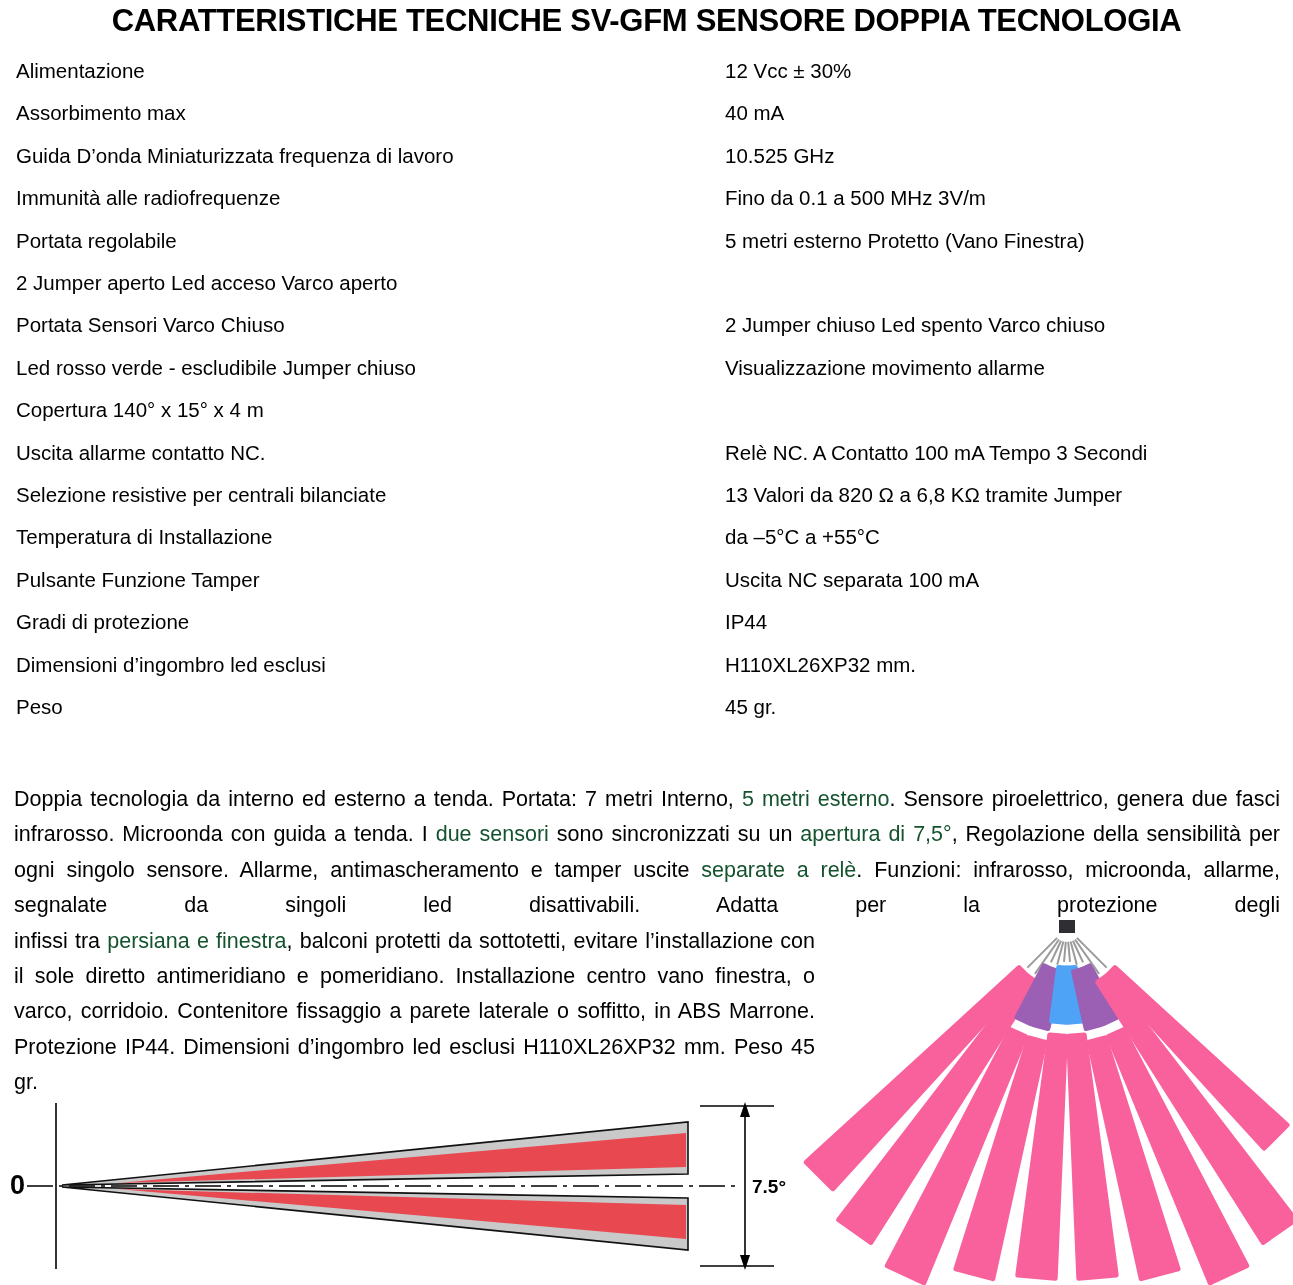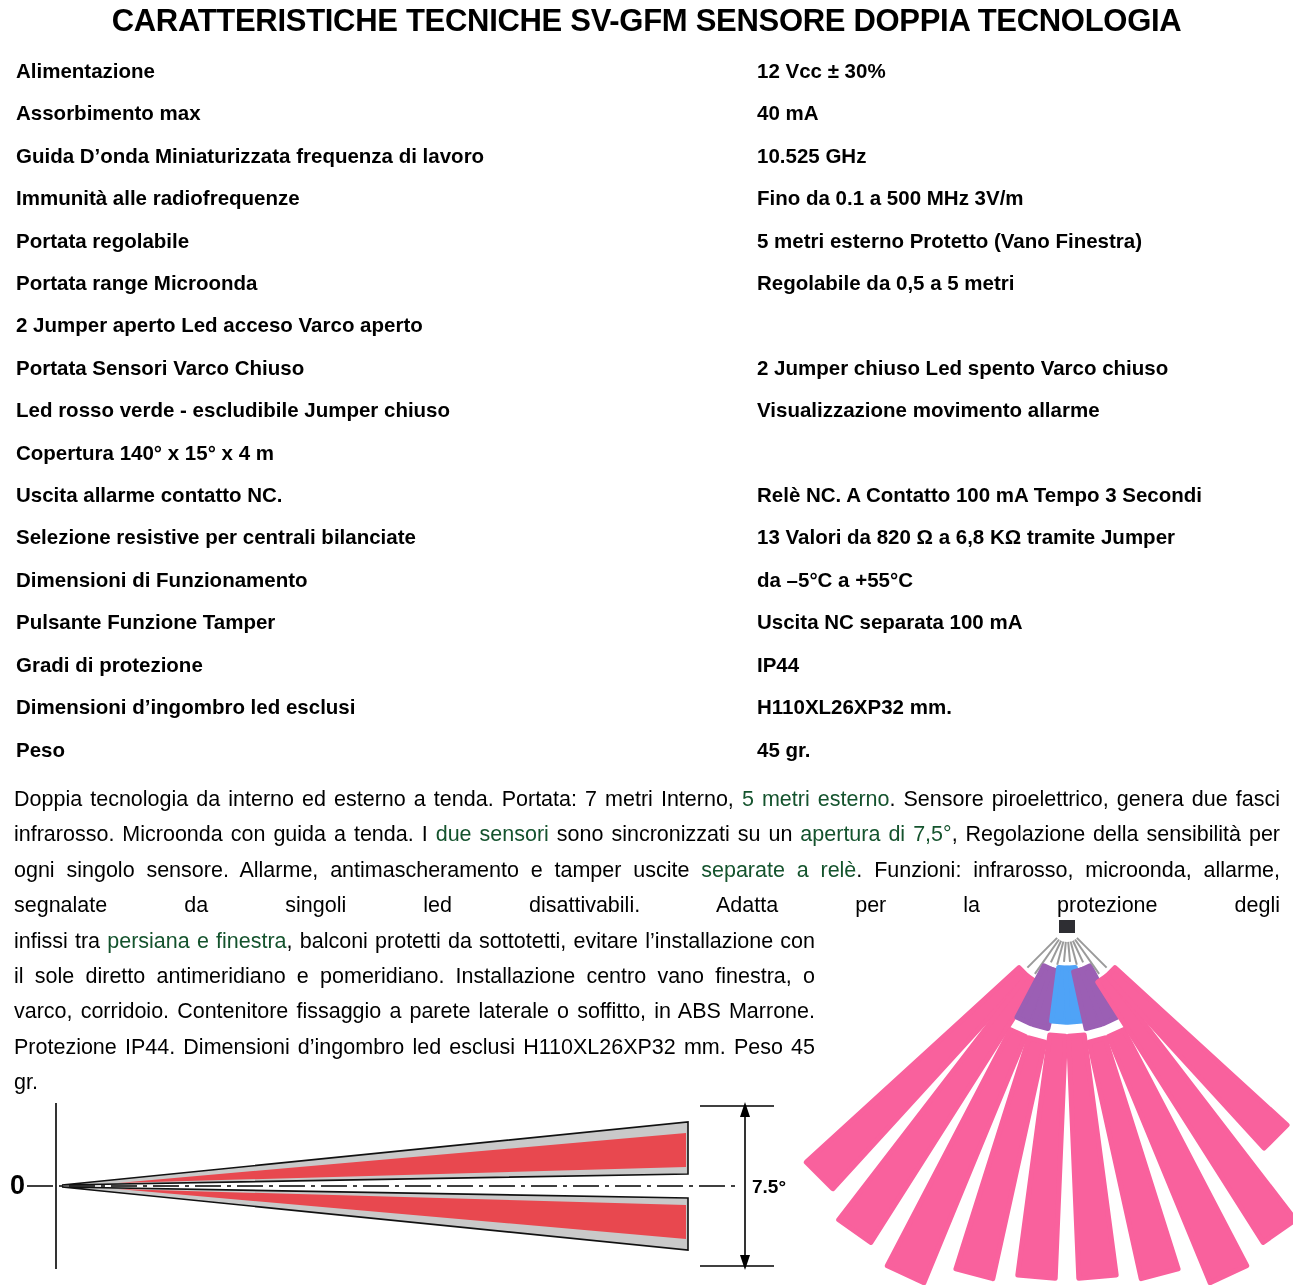--- a/index.html
+++ b/index.html
@@ -9,21 +9,21 @@
     color:#000; font-family:"Liberation Sans", sans-serif; overflow:hidden;border-radius:15px;
   }
   .title {
     position:absolute; top:3px; left:0; width:100%;
     text-align:center; font-weight:700; font-size:31px; white-space:nowrap;
     letter-spacing:-0.3px;
   }
   .specs { position:absolute; top:50px; left:16px; width:1262px; }
   .spec-row {
     display:grid; grid-template-columns:709px 1fr; align-items:baseline;
-    font-weight:700; font-size:20.5px; line-height:42.4px; white-space:nowrap;gap:32px;
+    font-weight:400; font-size:20.5px; line-height:42.4px; white-space:nowrap;
   }
   .desc {
     position:absolute; top:782px; left:14px; width:1266px;
     font-size:21.5px; line-height:35.4px; text-align:justify; color:#000;
   }
   .desc .p1 { text-align-last:justify; }
   .desc .p2 { width:801px; }
   .blue-text { color:#14532d; }
   .side-diagram { position:absolute; left:0; top:1100px; width:792px; height:185px; }
   .fan-diagram  { position:absolute; left:802px; top:920px; width:491px; height:365px; }
@@ -51,24 +51,20 @@
       </div>
       <div class="spec-row">
         <span>Immunità alle radiofrequenze</span>
         <span>Fino da 0.1 a 500 MHz 3V/m</span>
       </div>
       <div class="spec-row">
         <span>Portata regolabile</span>
         <span>5 metri esterno Protetto (Vano Finestra)</span>
       </div>
       <div class="spec-row">
-        <span>Portata range Microonda</span>
-        <span>Regolabile da 0,5 a 5 metri</span>
-      </div>
-      <div class="spec-row">
         <span>2 Jumper aperto Led acceso Varco aperto</span>
       </div>
       <div class="spec-row">
         <span>Portata Sensori Varco Chiuso</span>
         <span>2 Jumper chiuso Led spento Varco chiuso</span>
       </div>
       <div class="spec-row">
         <span>Led rosso verde - escludibile Jumper chiuso</span>
         <span>Visualizzazione movimento allarme</span>
       </div>
@@ -77,21 +73,21 @@
       </div>
       <div class="spec-row">
         <span>Uscita allarme contatto NC.</span>
         <span>Relè NC. A Contatto 100 mA Tempo 3 Secondi</span>
       </div>
       <div class="spec-row">
         <span>Selezione resistive per centrali bilanciate</span>
         <span>13 Valori da 820 Ω a 6,8 KΩ tramite Jumper</span>
       </div>
       <div class="spec-row">
-        <span>Dimensioni di Funzionamento</span>
+        <span>Temperatura di Installazione</span>
         <span>da –5°C a +55°C</span>
       </div>
       <div class="spec-row">
         <span>Pulsante Funzione Tamper</span>
         <span>Uscita NC separata 100 mA</span>
       </div>
       <div class="spec-row">
         <span>Gradi di protezione</span>
         <span>IP44</span>
       </div>

